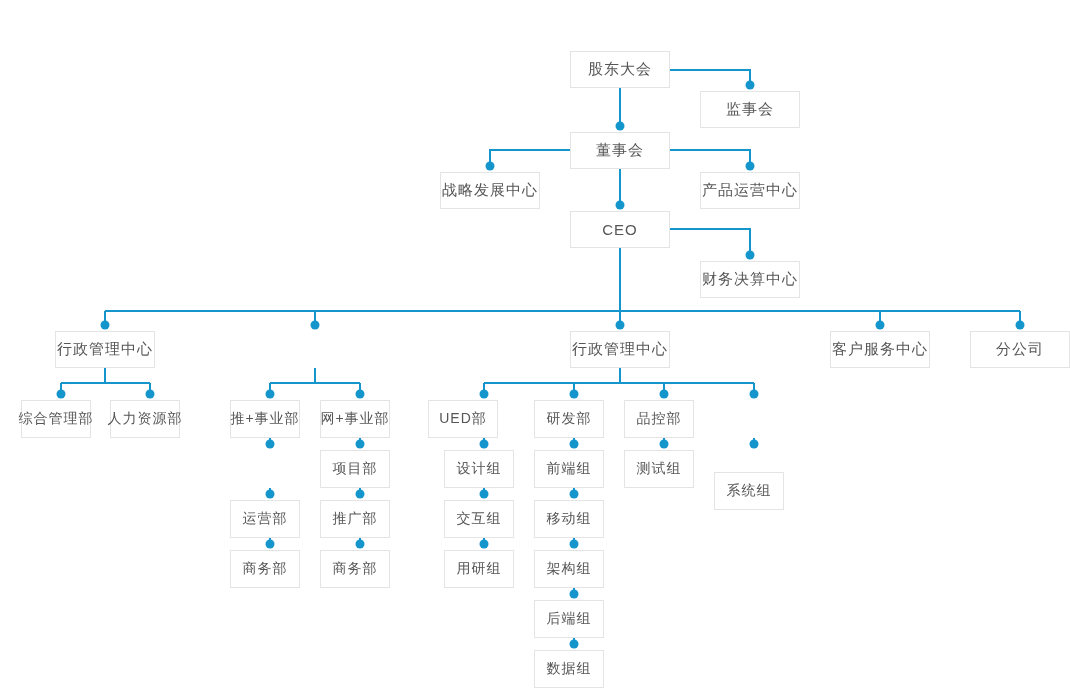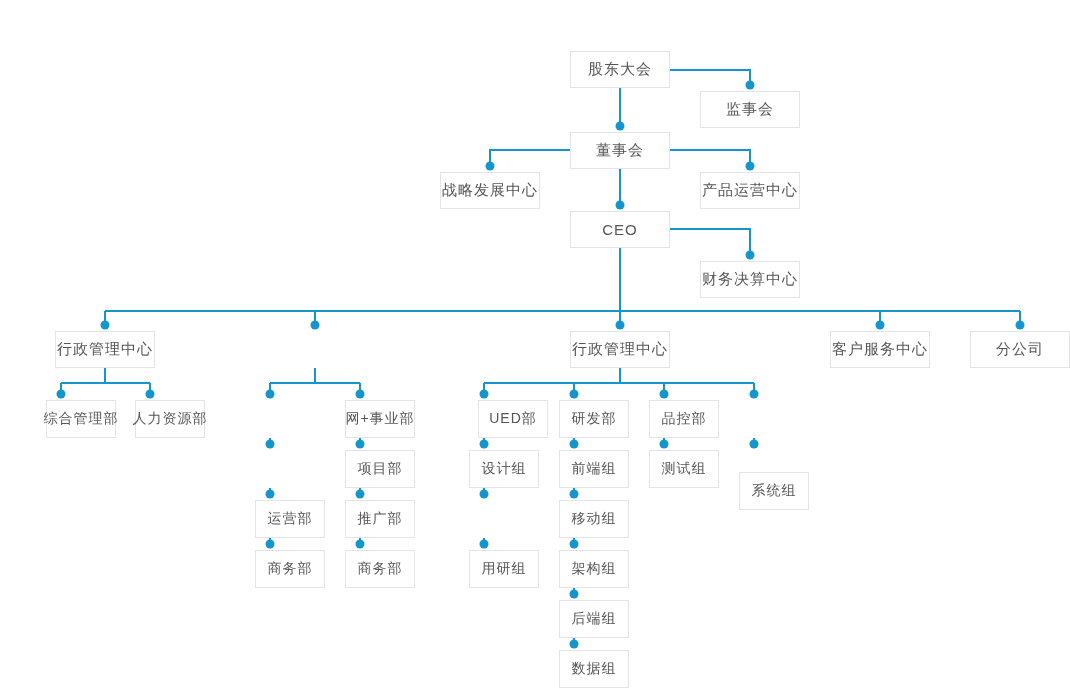--- a/index.html
+++ b/index.html
@@ -17,21 +17,21 @@
     background:#ffffff;
     border:1px solid #e4e4e4;
     display:flex; align-items:center; justify-content:center;
     color:#565656;
     font-size:14px;
     letter-spacing:1px;
     z-index:1;
     white-space:nowrap;
   }
   .lv-main { width:100px; height:37px; font-size:15px; }
-  .lv-sub  { width:70px;  height:38px;margin-left:25px; }
+  .lv-sub  { width:70px;  height:38px; }
 </style>
 </head>
 <body>
 
 <div class="canvas">
 
   <svg class="connectors" width="1070" height="689" viewBox="0 0 1070 689" stroke="#1496cd" stroke-width="2" fill="none">
 
     <g>
       <line x1="620" y1="88" x2="620" y2="126"></line>
@@ -146,33 +146,35 @@
   <div class="node lv-main" style="left:700px;top:261px">财务决算中心</div>
 
   <div class="node lv-main" style="left:55px;top:331px">行政管理中心</div>
   <div class="node lv-main" style="left:570px;top:331px">行政管理中心</div>
   <div class="node lv-main" style="left:830px;top:331px">客户服务中心</div>
   <div class="node lv-main" style="left:970px;top:331px">分公司</div>
 
   <div class="node lv-sub" style="left:21px;top:400px">综合管理部</div>
   <div class="node lv-sub" style="left:110px;top:400px">人力资源部</div>
 
+  <div class="node lv-sub" style="left:230px;top:400px">推+事业部</div>
   <div class="node lv-sub" style="left:320px;top:400px">网+事业部</div>
   <div class="node lv-sub" style="left:320px;top:450px">项目部</div>
   <div class="node lv-sub" style="left:230px;top:500px">运营部</div>
   <div class="node lv-sub" style="left:320px;top:500px">推广部</div>
   <div class="node lv-sub" style="left:230px;top:550px">商务部</div>
   <div class="node lv-sub" style="left:320px;top:550px">商务部</div>
 
-  <div class="node lv-sub" style="left:453px;top:400px">UED部</div>
+  <div class="node lv-sub" style="left:428px;top:400px">UED部</div>
   <div class="node lv-sub" style="left:534px;top:400px">研发部</div>
   <div class="node lv-sub" style="left:624px;top:400px">品控部</div>
   <div class="node lv-sub" style="left:444px;top:450px">设计组</div>
   <div class="node lv-sub" style="left:534px;top:450px">前端组</div>
   <div class="node lv-sub" style="left:624px;top:450px">测试组</div>
   <div class="node lv-sub" style="left:714px;top:472px">系统组</div>
+  <div class="node lv-sub" style="left:444px;top:500px">交互组</div>
   <div class="node lv-sub" style="left:534px;top:500px">移动组</div>
   <div class="node lv-sub" style="left:444px;top:550px">用研组</div>
   <div class="node lv-sub" style="left:534px;top:550px">架构组</div>
   <div class="node lv-sub" style="left:534px;top:600px">后端组</div>
   <div class="node lv-sub" style="left:534px;top:650px">数据组</div>
 
 </div>
 
 </body></html>

